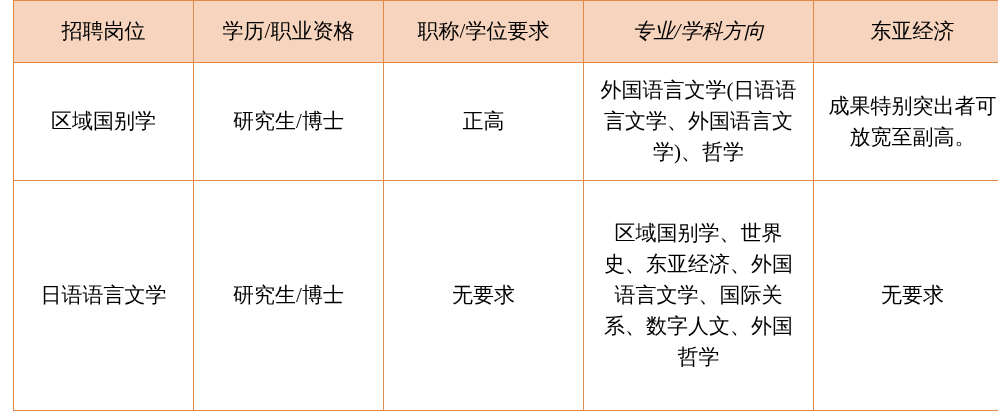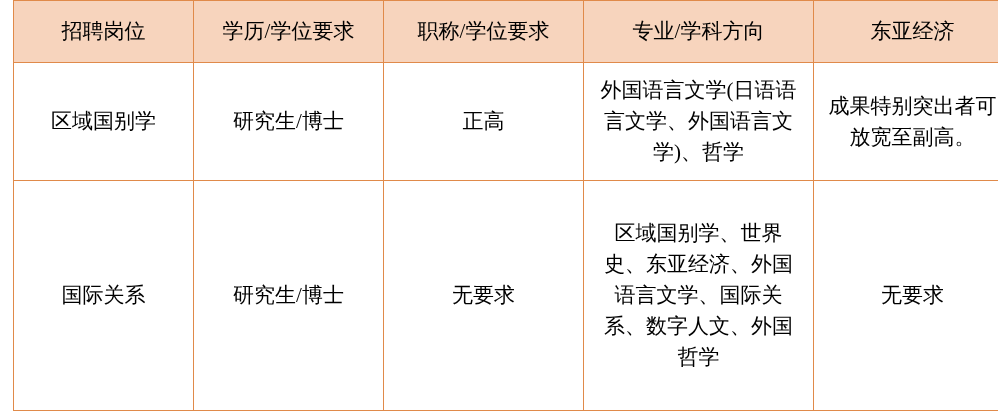--- a/index.html
+++ b/index.html
@@ -45,47 +45,47 @@
   tbody tr.row-1 td { height: 118px; }
   tbody tr.row-2 td { height: 229px; }
   td.col-0 { width: 180px; }
   td.col-1 { width: 190px; }
   td.col-2 { width: 200px; }
   td.col-3 { width: 230px; }
   td.col-4 { width: 198px; }
   th.col-0 { width: 180px; }
   th.col-1 { width: 190px; }
   th.col-2 { width: 200px; }
-  th.col-3 { width: 230px; }
+  th.col-3 { width: 230px; font-style: italic; }
   th.col-4 { width: 198px; }
 </style>
 </head>
 <body>
 
 <div class="table-wrap">
   <table class="req-table">
     <thead>
       <tr>
         <th class="col-0">招聘岗位</th>
-        <th class="col-1">学历/学位要求</th>
+        <th class="col-1">学历/职业资格</th>
         <th class="col-2">职称/学位要求</th>
         <th class="col-3">专业/学科方向</th>
         <th class="col-4">东亚经济</th>
       </tr>
     </thead>
     <tbody>
       <tr class="row-1">
         <td class="col-0">区域国别学</td>
         <td class="col-1">研究生/博士</td>
         <td class="col-2">正高</td>
         <td class="col-3">外国语言文学(日语语言文学、外国语言文学)、哲学</td>
         <td class="col-4">成果特别突出者可放宽至副高。</td>
       </tr>
       <tr class="row-2">
-        <td class="col-0">国际关系</td>
+        <td class="col-0">日语语言文学</td>
         <td class="col-1">研究生/博士</td>
         <td class="col-2">无要求</td>
         <td class="col-3">区域国别学、世界史、东亚经济、外国语言文学、国际关系、数字人文、外国哲学</td>
         <td class="col-4">无要求</td>
       </tr>
     </tbody>
   </table>
 </div>
 
 </body></html>

